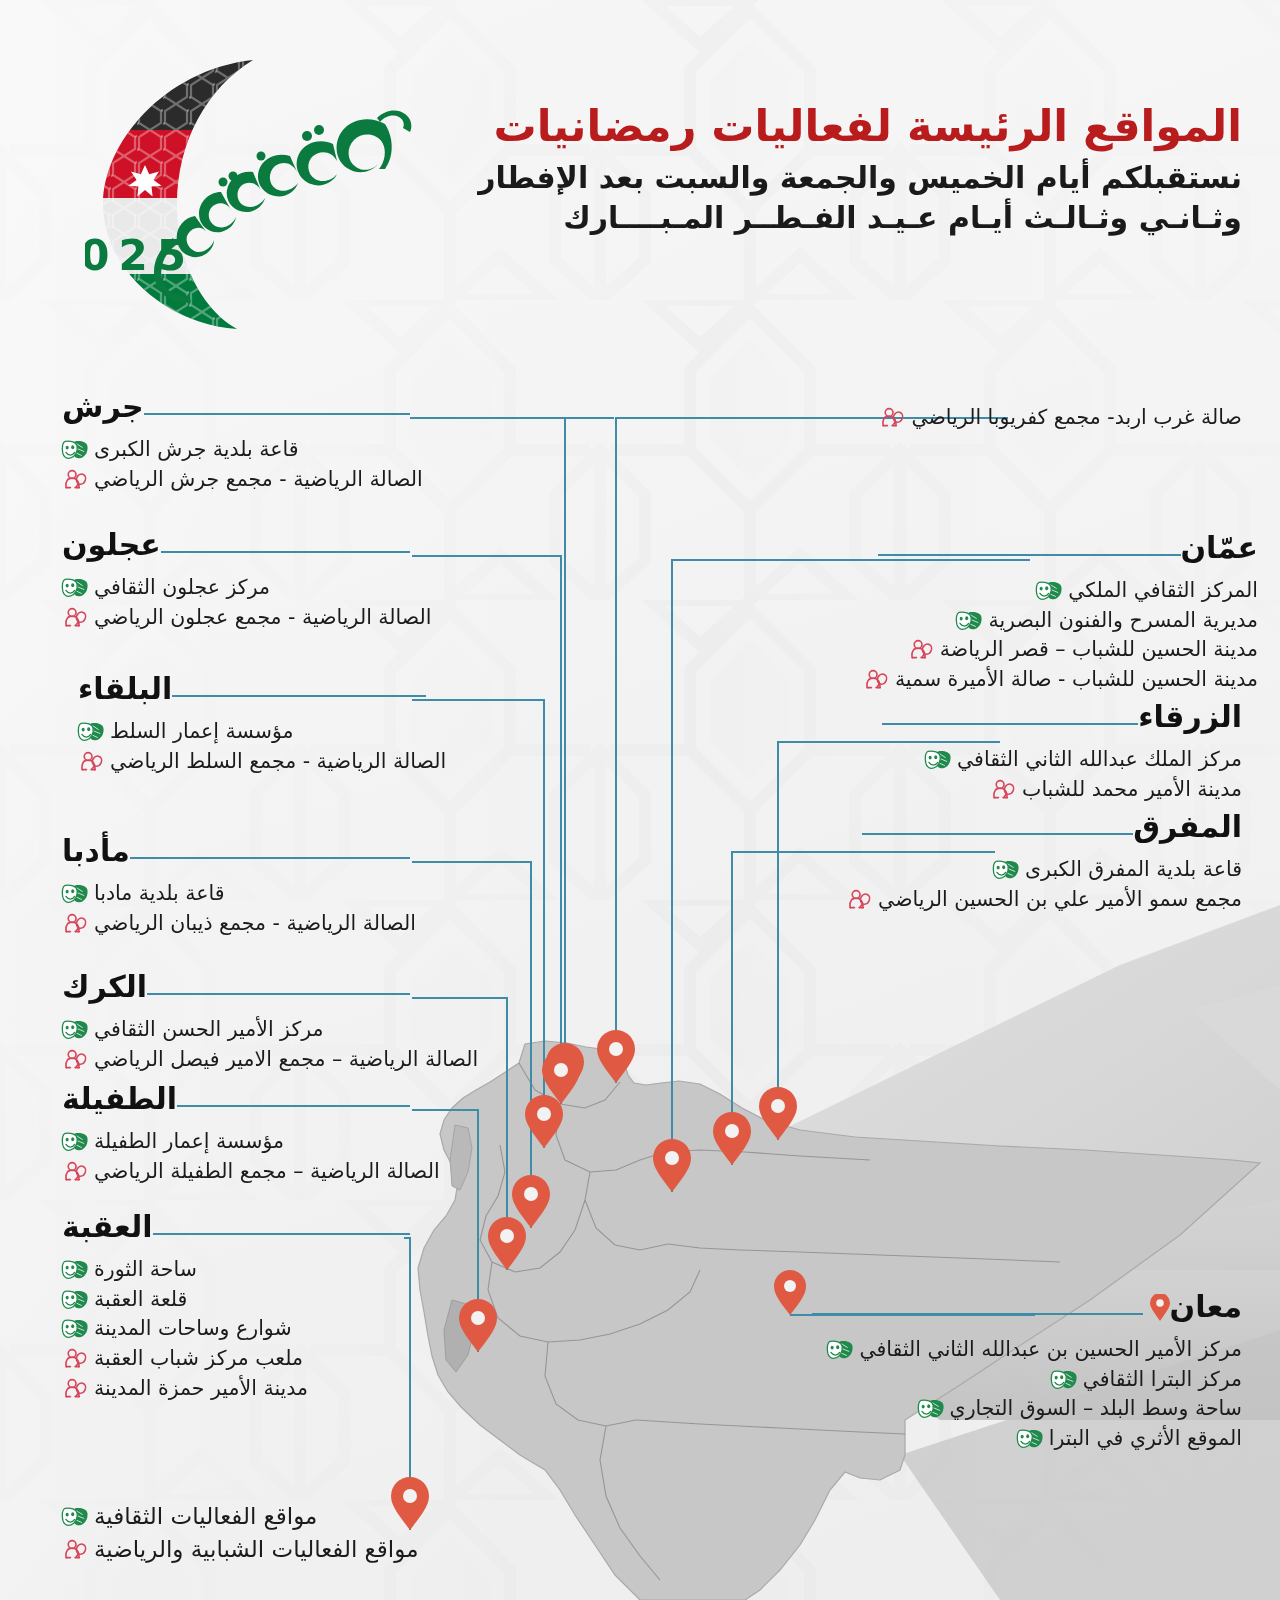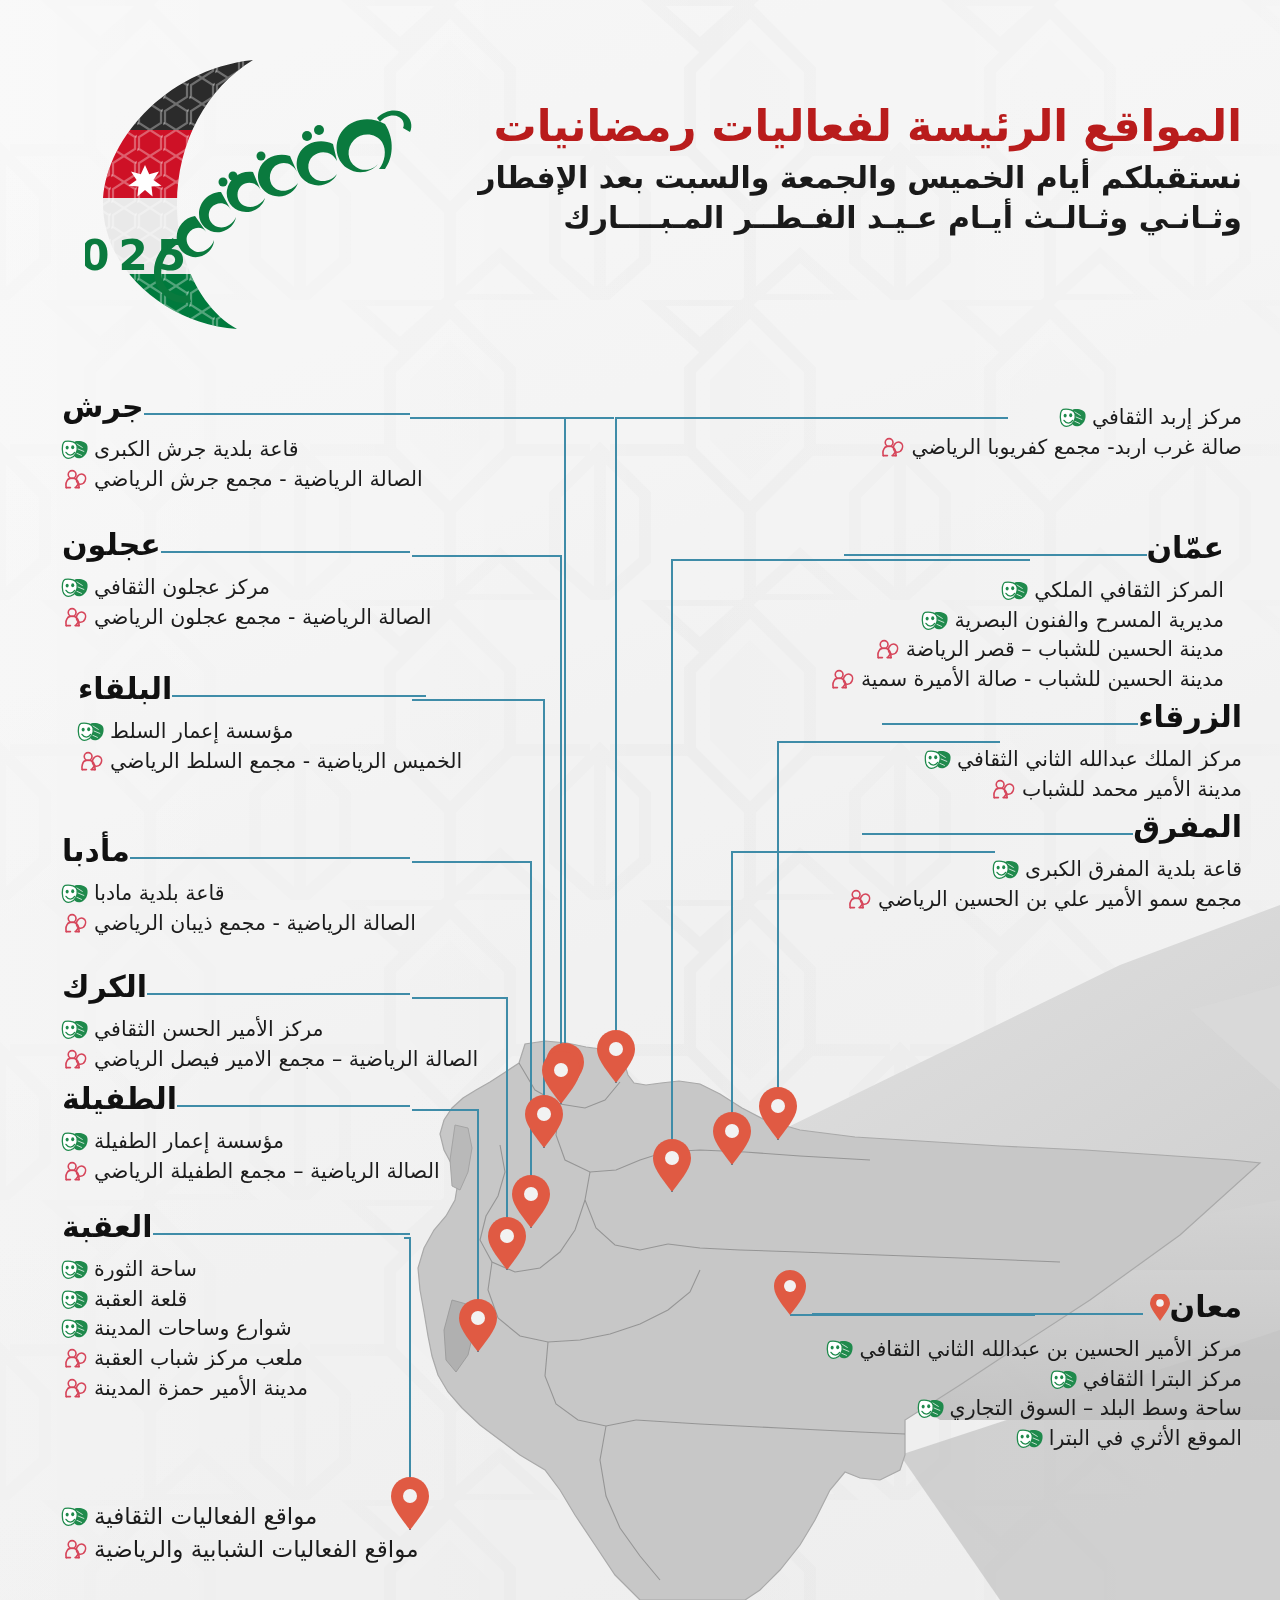--- a/index.html
+++ b/index.html
@@ -294,58 +294,39 @@
   <div class="title-block">
     <h1 class="main-title">المواقع الرئيسة لفعاليات رمضانيات</h1>
     <p class="sub-line">نستقبلكم أيام الخميس والجمعة والسبت بعد الإفطار</p>
     <p class="sub-line tracked">وثـانـي وثـالـث أيـام عـيـد الفـطــر المـبــــارك</p>
   </div>
 </div>
 
 <div class="gov right" style="right:38px;top:392px;width:360px;">
   <div class="gov-items">
     <div class="item">
-      <span class="item-text">مركز إربد الثقافي</span>
-      <span class="ico">
-<svg viewBox="0 0 34 26">
-  <g transform="translate(17,2)">
-    <path d="M0,0 C7,-1 14,1 15,6 C16,12 13,19 7,21 C2,22.5 -2,20 -3,15 C-4,9 -4,2 0,0 Z" fill="#1f8a4c"></path>
-    <g stroke="#ffffff" stroke-width="1.1" fill="none" opacity=".85">
-      <path d="M1,3 L9,8 M-1,8 L11,13 M-1,14 L8,18"></path>
-    </g>
-  </g>
-  <g transform="translate(4,2)">
-    <path d="M0,0 C7,-1 14,1 15,6 C16,12 13,19 7,21 C2,22.5 -2,20 -3,15 C-4,9 -4,2 0,0 Z" fill="#ffffff" stroke="#1f8a4c" stroke-width="1.6"></path>
-    <ellipse cx="2.5" cy="8" rx="1.9" ry="2.4" fill="#1f8a4c"></ellipse>
-    <ellipse cx="9.5" cy="7.5" rx="1.9" ry="2.4" fill="#1f8a4c"></ellipse>
-    <path d="M1,14 C4,18.5 9,18.5 12,14" stroke="#1f8a4c" stroke-width="1.7" fill="none" stroke-linecap="round"></path>
-  </g>
-</svg>
-        </span>
-    </div>
-    <div class="item">
       <span class="item-text">صالة غرب اربد-  مجمع كفريوبا الرياضي</span>
       <span class="ico">
 <svg viewBox="0 0 28 26">
   <g fill="none" stroke="#d6455a" stroke-width="1.9" stroke-linecap="round" stroke-linejoin="round">
     <circle cx="10" cy="6.5" r="4.6"></circle>
     <path d="M5.5,12 C3,14.5 2.2,18 3,22"></path>
     <path d="M14.5,12 C17,14 18.5,17.5 18,22"></path>
     <path d="M5.5,12 C8.5,10.6 11.8,10.6 14.5,12"></path>
     <path d="M3,22 L8,22 M13.5,22 L18.5,22"></path>
     <ellipse cx="20.5" cy="12" rx="5.2" ry="6.2" transform="rotate(26 20.5 12)"></ellipse>
     <path d="M17.5,17.5 L14.5,21.5"></path>
   </g>
 </svg>
         </span>
     </div>
   </div>
 </div>
 
-<div class="gov right" style="right:56px;top:533px;width:380px;">
+<div class="gov right" style="right:22px;top:533px;width:380px;">
   <div class="gov-head">
     <span class="gov-name">عمّان</span>
     <span class="gov-rule"></span>
   </div>
   <div class="gov-items">
     <div class="item">
       <span class="item-text">المركز الثقافي الملكي</span>
       <span class="ico">
 <svg viewBox="0 0 34 26">
   <g transform="translate(17,2)">
@@ -700,21 +681,21 @@
   <g transform="translate(4,2)">
     <path d="M0,0 C7,-1 14,1 15,6 C16,12 13,19 7,21 C2,22.5 -2,20 -3,15 C-4,9 -4,2 0,0 Z" fill="#ffffff" stroke="#1f8a4c" stroke-width="1.6"></path>
     <ellipse cx="2.5" cy="8" rx="1.9" ry="2.4" fill="#1f8a4c"></ellipse>
     <ellipse cx="9.5" cy="7.5" rx="1.9" ry="2.4" fill="#1f8a4c"></ellipse>
     <path d="M1,14 C4,18.5 9,18.5 12,14" stroke="#1f8a4c" stroke-width="1.7" fill="none" stroke-linecap="round"></path>
   </g>
 </svg>
         </span>
     </div>
     <div class="item">
-      <span class="item-text">الخميس الرياضية - مجمع السلط  الرياضي</span>
+      <span class="item-text">الصالة الرياضية - مجمع السلط  الرياضي</span>
       <span class="ico">
 <svg viewBox="0 0 28 26">
   <g fill="none" stroke="#d6455a" stroke-width="1.9" stroke-linecap="round" stroke-linejoin="round">
     <circle cx="10" cy="6.5" r="4.6"></circle>
     <path d="M5.5,12 C3,14.5 2.2,18 3,22"></path>
     <path d="M14.5,12 C17,14 18.5,17.5 18,22"></path>
     <path d="M5.5,12 C8.5,10.6 11.8,10.6 14.5,12"></path>
     <path d="M3,22 L8,22 M13.5,22 L18.5,22"></path>
     <ellipse cx="20.5" cy="12" rx="5.2" ry="6.2" transform="rotate(26 20.5 12)"></ellipse>
     <path d="M17.5,17.5 L14.5,21.5"></path>

